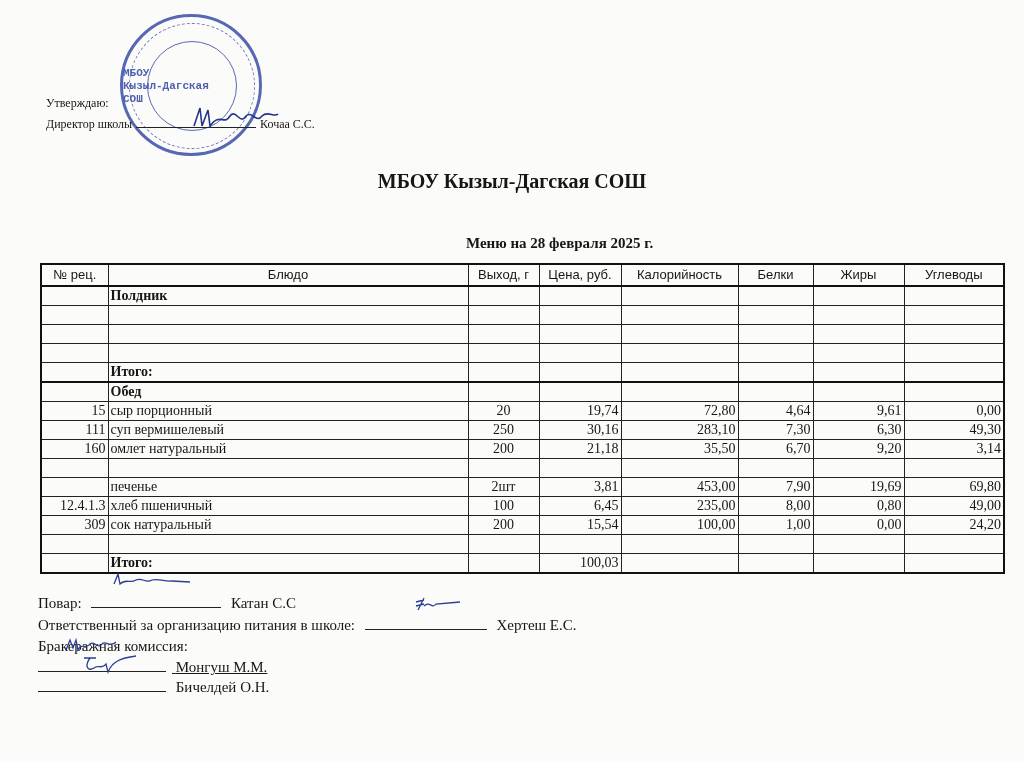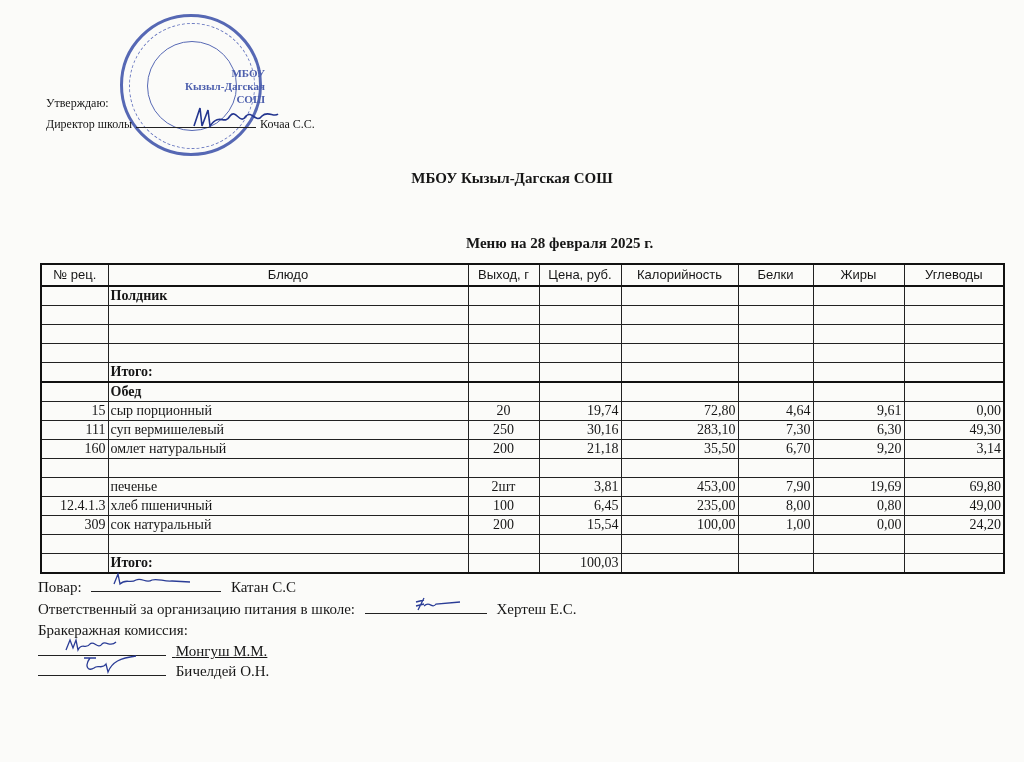--- a/index.html
+++ b/index.html
@@ -19,45 +19,45 @@
   }
   .stamp .inner {
     position: absolute; left: 24px; top: 24px; width: 88px; height: 88px; border-radius: 50%;
     border: 1.5px solid #3a4fa8;
   }
   .stamp .ring {
     position: absolute; left: 6px; top: 6px; width: 124px; height: 124px; border-radius: 50%;
     border: 1px dashed #5566b8;
   }
   .stamp .center-text {
-    position: absolute; left: 0; width: 142px; top: 50px; text-align: right;
-    font-size: 11px; font-weight: bold; line-height: 13px; font-family: Liberation Serif, serif;
+    position: absolute; left: 0; width: 142px; top: 50px; text-align: left;
+    font-size: 11px; font-weight: bold; line-height: 13px; font-family: Liberation Mono, monospace;
   }
   .signature {
     left: 190px; top: 104px; width: 90px; height: 26px;
   }
-  .doc-title { left: 0; width: 1024px; top: 170px; text-align: center; font-weight: bold; font-size: 15px; }
+  .doc-title { left: 0; width: 1024px; top: 170px; text-align: center; font-weight: bold; font-size: 20px; }
   .menu-title { left: 466px; top: 235px; font-weight: bold; font-size: 15px; }
   table.menu {
     position: absolute; left: 40px; top: 263px; width: 963px;
     border-collapse: collapse; table-layout: fixed;
     border: 2.5px solid #111;
     font-size: 14px;
     padding-left: 20px;
   }
   table.menu th, table.menu td {
     border: 1.5px solid #222; height: 18px; padding: 0 2px; line-height: 18px;
     white-space: nowrap; overflow: hidden;
   }
   table.menu th { font-family: "Liberation Sans", sans-serif; font-weight: normal; font-size: 13px; text-align: center; height: 20px; border-bottom: 2.5px solid #111; }
   table.menu td.num { text-align: right; }
   table.menu td.ctr { text-align: center; }
   table.menu td.bold { font-weight: bold; }
   table.menu tr.thick-top td { border-top: 2.5px solid #111; }
-  .footer { left: 38px; font-size: 15px; line-height: 20px; }
+  .footer { left: 38px; font-size: 15px; line-height: 20px; margin-top: 16px; }
   .uline { display: inline-block; border-bottom: 1px solid #222; height: 15px; vertical-align: baseline; }
   .sig-scribble { position: absolute; }
 </style>
 </head>
 <body>
 
 <div class="abs stamp">
   <div class="ring"></div>
   <div class="inner"></div>
   <div class="center-text">

